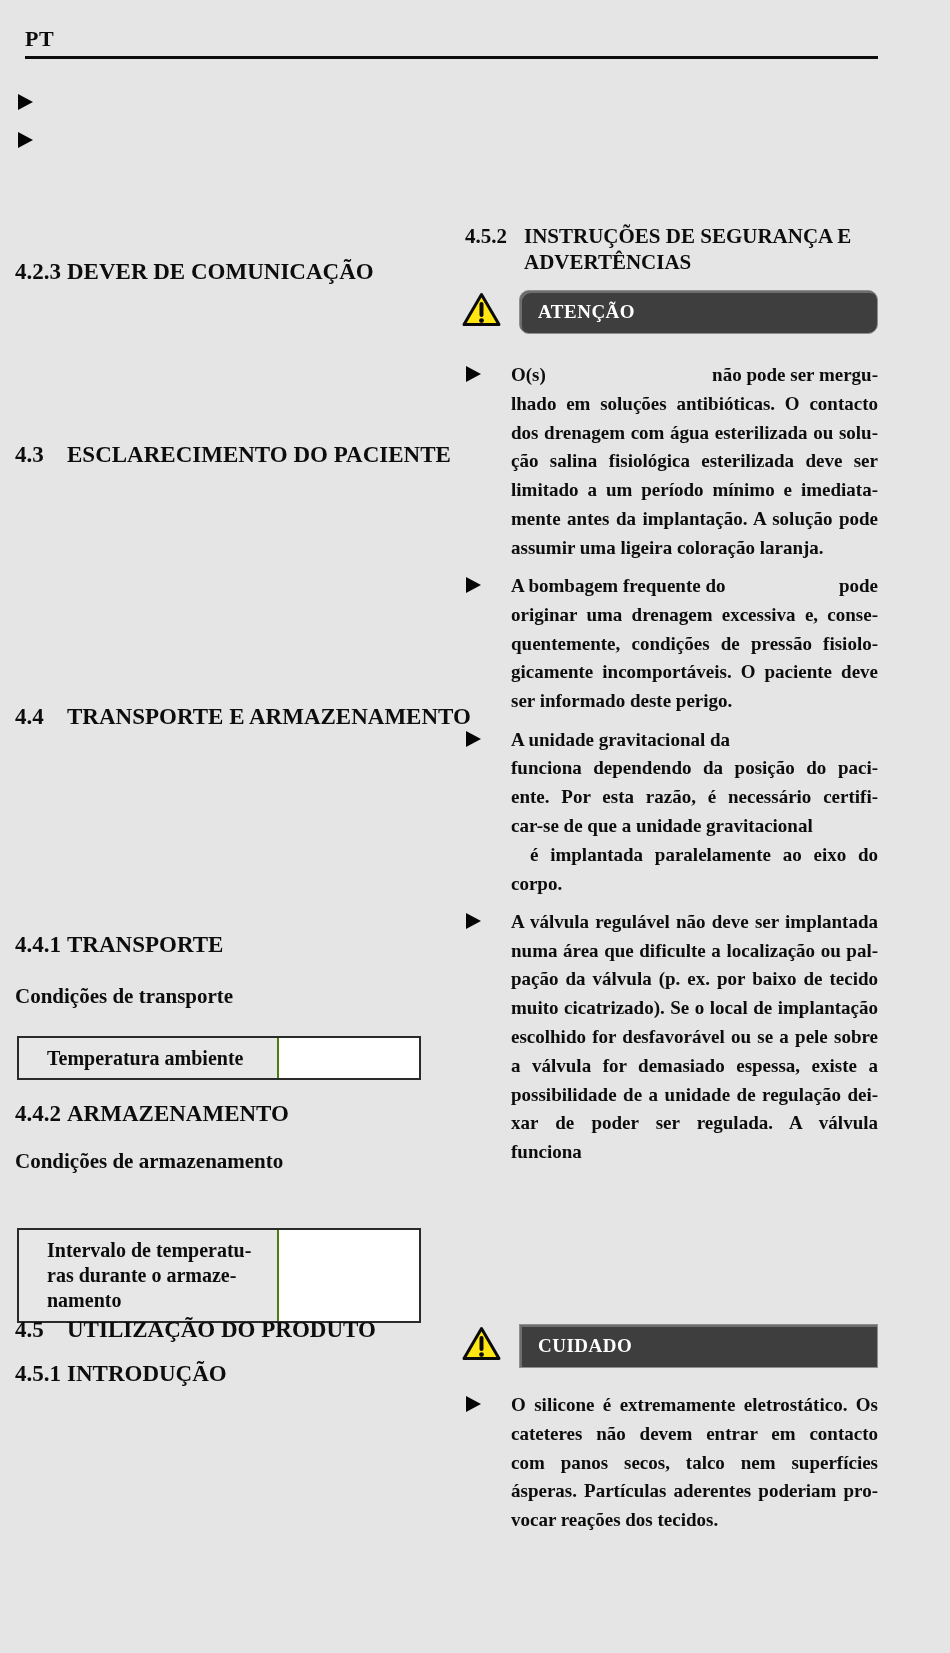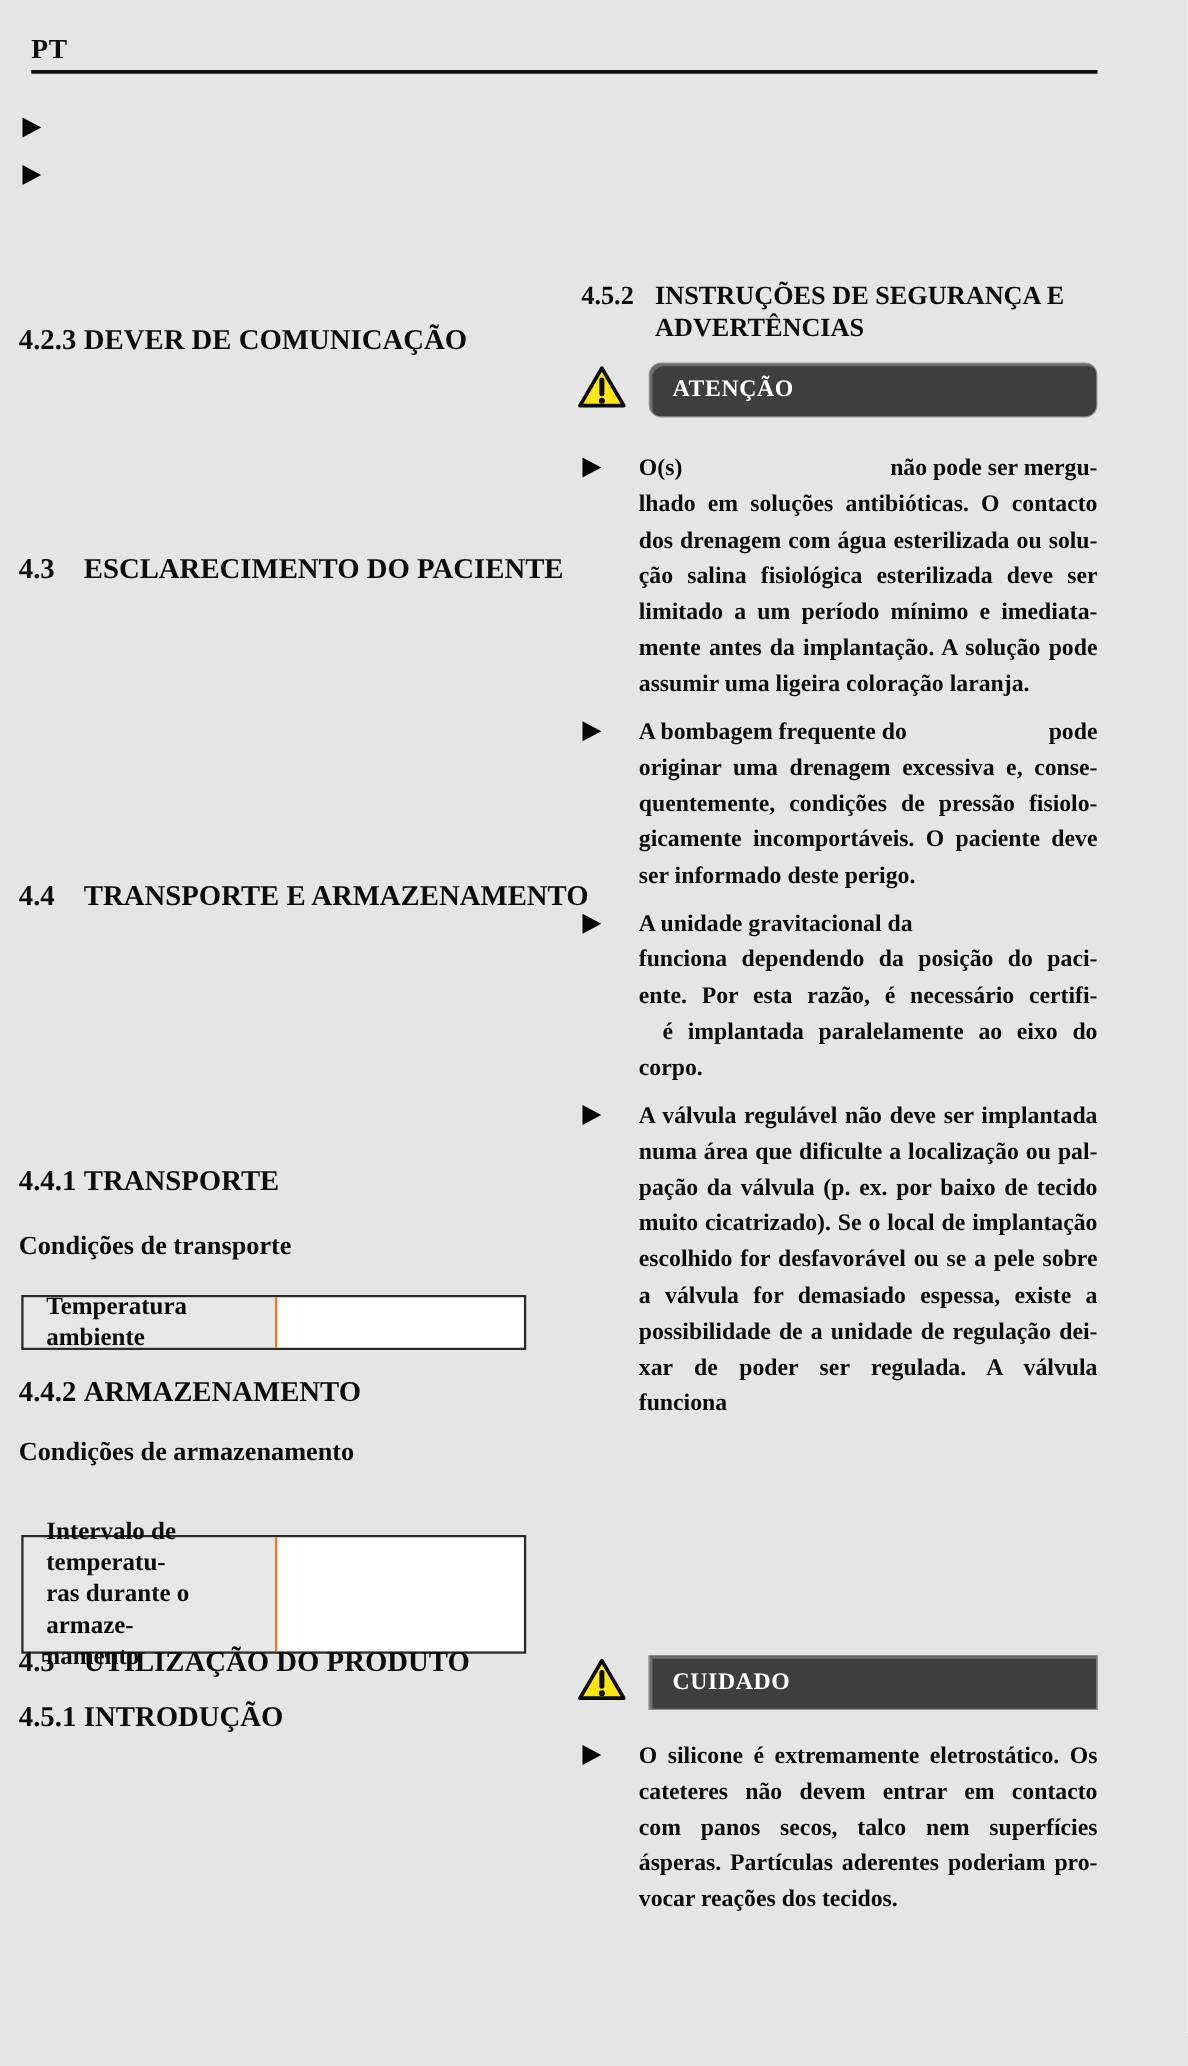--- a/index.html
+++ b/index.html
@@ -20,24 +20,24 @@
   .tri{width:0;height:0;border-left:15px solid #050505;border-top:8.5px solid transparent;border-bottom:8.5px solid transparent;display:inline-block;}
   .topb1{left:18px;top:94px;}
   .topb2{left:18px;top:132px;}
   
   .h{font-size:23px;line-height:21px;display:flex;white-space:nowrap;}
   .h .num{min-width:52px;}
   .sub{font-size:21px;line-height:21px;white-space:nowrap;}
   
   .tbl{border:2px solid #2a2a2a;display:flex;background:#fff;box-sizing:border-box;}
   .tbl .lab{
-    background:#e7e7e7;border-right:2px solid #f97316;box-sizing:border-box;
-    width:203px;font-size:20px;line-height:25px;
+    background:#e7e7e7;border-right:2px solid #4d7c0f;box-sizing:border-box;
+    width:260px;font-size:20px;line-height:25px;
     display:flex;flex-direction:column;justify-content:center;
-    padding:4px 8px 4px 18px;
+    padding:4px 8px 4px 28px;
   }
   .tbl .val{flex:1;background:#ffffff;}
   .t1{left:17px;top:1036px;width:404px;height:44px;}
   .t2{left:17px;top:1228px;width:404px;height:95px;}
   
   .rhead{left:465px;top:223px;display:flex;font-size:21px;line-height:26px;}
   .rhead .num{min-width:59px;}
   .warnbar{
     left:519px;width:359px;height:44px;background:#3e3e3e;
     border:1px solid #8e8e8e;box-shadow:inset 2px 2px 0 #6d6d6d;box-sizing:border-box;
@@ -163,20 +163,21 @@
         <div class="ln just">originar uma drenagem excessiva e, conse-</div>
         <div class="ln just">quentemente, condições de pressão fisiolo-</div>
         <div class="ln just">gicamente incomportáveis. O paciente deve</div>
         <div class="ln">ser informado deste perigo.</div>
       </div>
       <div class="bullet">
         <span class="marker"></span>
         <div class="ln">A unidade gravitacional da</div>
         <div class="ln just">funciona dependendo da posição do paci-</div>
         <div class="ln just">ente. Por esta razão, é necessário certifi-</div>
+        <div class="ln">car-se de que a unidade gravitacional</div>
         <div class="ln just" style="padding-left: 19px;">é implantada paralelamente ao eixo do</div>
         <div class="ln">corpo.</div>
       </div>
       <div class="bullet">
         <span class="marker"></span>
         <div class="ln just">A válvula regulável não deve ser implantada</div>
         <div class="ln just">numa área que dificulte a localização ou pal-</div>
         <div class="ln just">pação da válvula (p. ex. por baixo de tecido</div>
         <div class="ln just">muito cicatrizado). Se o local de implantação</div>
         <div class="ln just">escolhido for desfavorável ou se a pele sobre</div>

